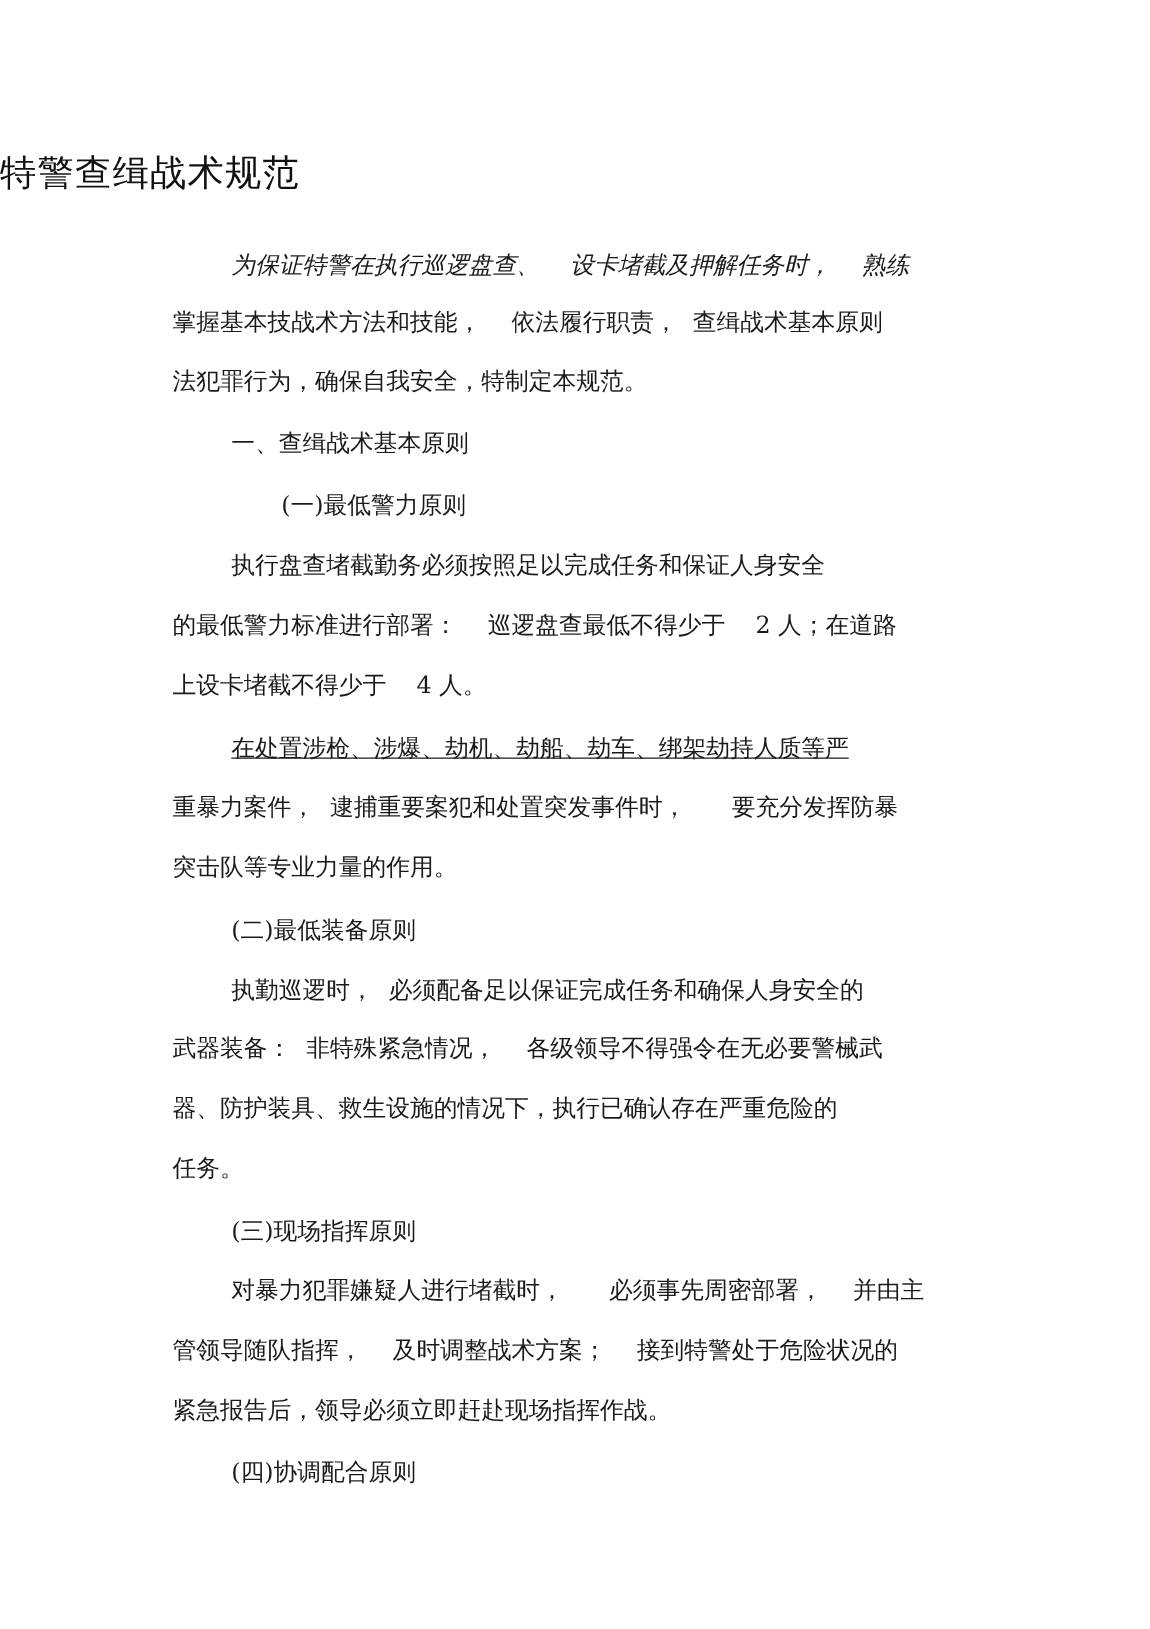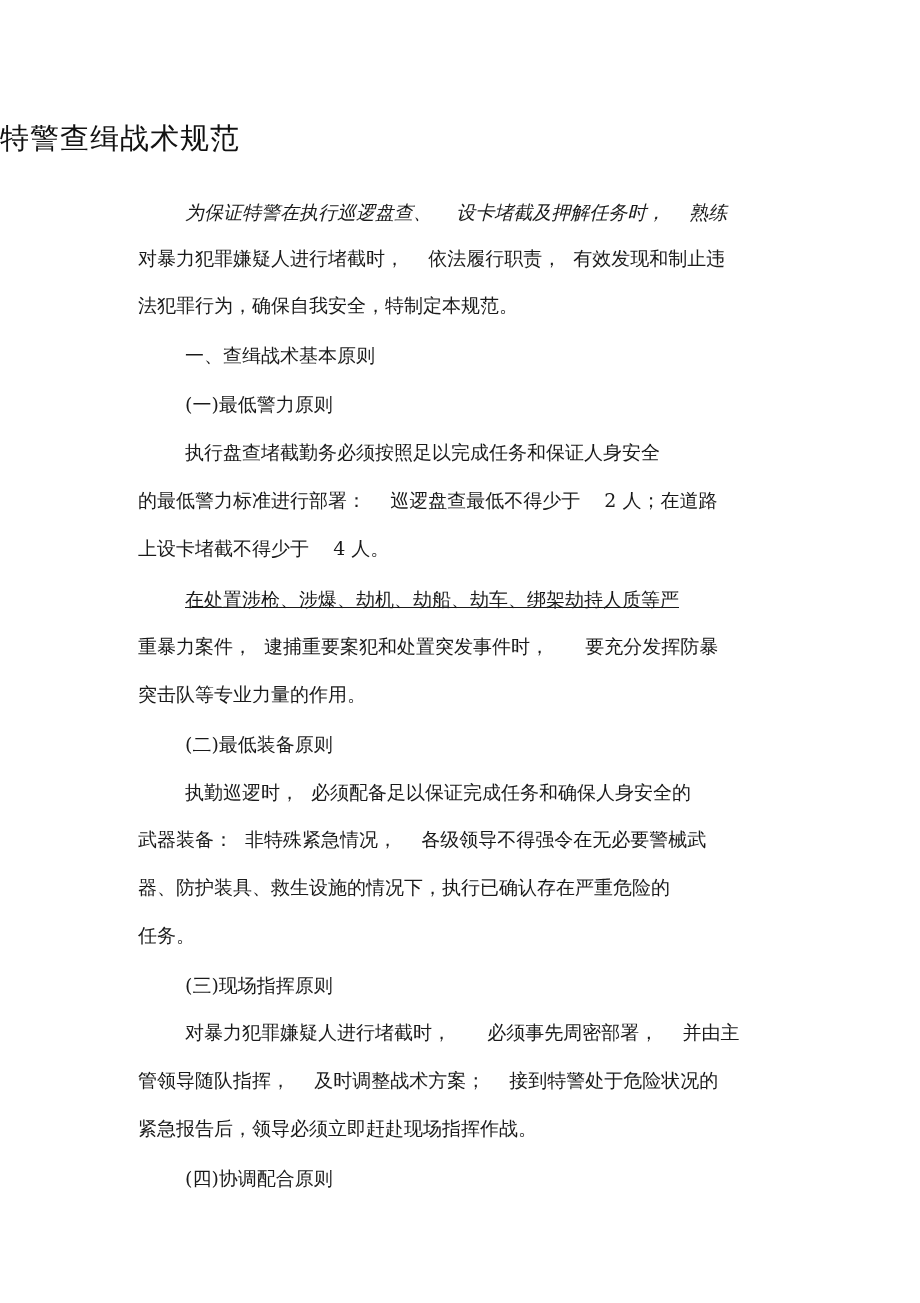--- a/index.html
+++ b/index.html
@@ -21,24 +21,24 @@
   .indent { left: 185px; }
   .flush { left: 138px; }
 </style>
 </head>
 <body>
 
 <div class="page">
   <div class="title">特警查缉战术规范</div>
   <div id="body-lines">
       <div class="line indent" style="top: 197px; font-style: italic;">为保证特警在执行巡逻盘查、    设卡堵截及押解任务时，    熟练</div>
-      <div class="line flush" style="top: 243px;">对暴力犯罪嫌疑人进行堵截时，    依法履行职责，  有效发现和制止违</div>
+      <div class="line flush" style="top: 243px;">掌握基本技战术方法和技能，    依法履行职责，  查缉战术基本原则</div>
       <div class="line flush" style="top: 290px;">法犯罪行为，确保自我安全，特制定本规范。</div>
       <div class="line indent" style="top: 340px;">一、查缉战术基本原则</div>
-      <div class="line indent" style="top: 389px;">(一)最低警力原则</div>
+      <div class="line indent" style="top: 389px; margin-left: 40px;">(一)最低警力原则</div>
       <div class="line indent" style="top: 437px;">执行盘查堵截勤务必须按照足以完成任务和保证人身安全</div>
       <div class="line flush" style="top: 485px;">的最低警力标准进行部署：    巡逻盘查最低不得少于    2 人；在道路</div>
       <div class="line flush" style="top: 533px;">上设卡堵截不得少于    4 人。</div>
       <div class="line indent" style="top: 584px; text-decoration: underline;">在处置涉枪、涉爆、劫机、劫船、劫车、绑架劫持人质等严</div>
       <div class="line flush" style="top: 631px;">重暴力案件，  逮捕重要案犯和处置突发事件时，      要充分发挥防暴</div>
       <div class="line flush" style="top: 679px;">突击队等专业力量的作用。</div>
       <div class="line indent" style="top: 729px;">(二)最低装备原则</div>
       <div class="line indent" style="top: 777px;">执勤巡逻时，  必须配备足以保证完成任务和确保人身安全的</div>
       <div class="line flush" style="top: 824px;">武器装备：  非特殊紧急情况，    各级领导不得强令在无必要警械武</div>
       <div class="line flush" style="top: 872px;">器、防护装具、救生设施的情况下，执行已确认存在严重危险的</div>

